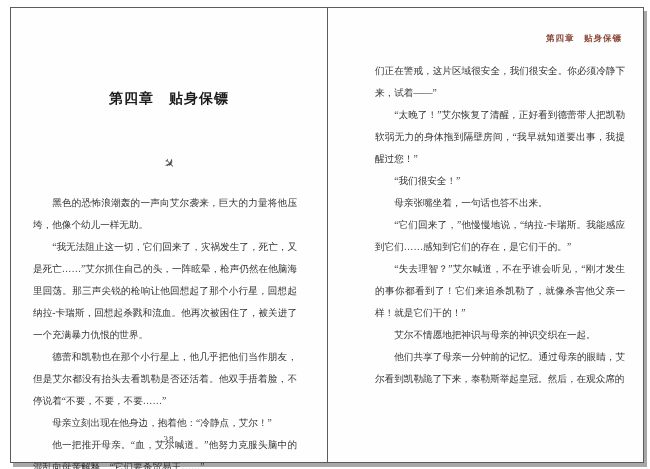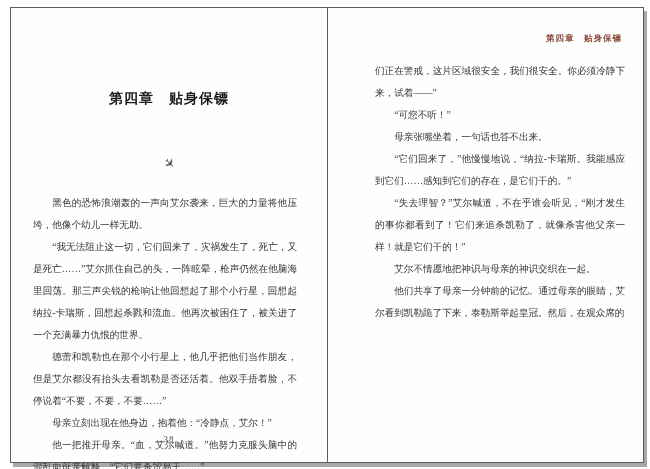--- a/index.html
+++ b/index.html
@@ -74,21 +74,22 @@
     <div class="page-number" style="color: rgb(74, 74, 74);">38</div>
   </div>
 
   <div class="spine-divider"></div>
 
   <div class="page page-right">
     <div class="running-header" style="color: rgb(138, 70, 54);">第四章　贴身保镖</div>
 
     <div class="body-text body-text-right" style="color: rgb(51, 51, 51);">
         <p class="noindent">们正在警戒，这片区域很安全，我们很安全。你必须冷静下来，试着——”</p>
-        <p>“可您不听！”</p>
+        <p>“太晚了！”艾尔恢复了清醒，正好看到德蕾带人把凯勒软弱无力的身体拖到隔壁房间，“我早就知道要出事，我提醒过您！”</p>
+        <p>“我们很安全！”</p>
         <p>母亲张嘴坐着，一句话也答不出来。</p>
         <p>“它们回来了，”他慢慢地说，“纳拉-卡瑞斯。我能感应到它们……感知到它们的存在，是它们干的。”</p>
         <p>“失去理智？”艾尔喊道，不在乎谁会听见，“刚才发生的事你都看到了！它们来追杀凯勒了，就像杀害他父亲一样！就是它们干的！”</p>
         <p>艾尔不情愿地把神识与母亲的神识交织在一起。</p>
         <p>他们共享了母亲一分钟前的记忆。通过母亲的眼睛，艾尔看到凯勒跪了下来，泰勒斯举起皇冠。然后，在观众席的</p>
       </div>
 
   </div>
 
 </div>

